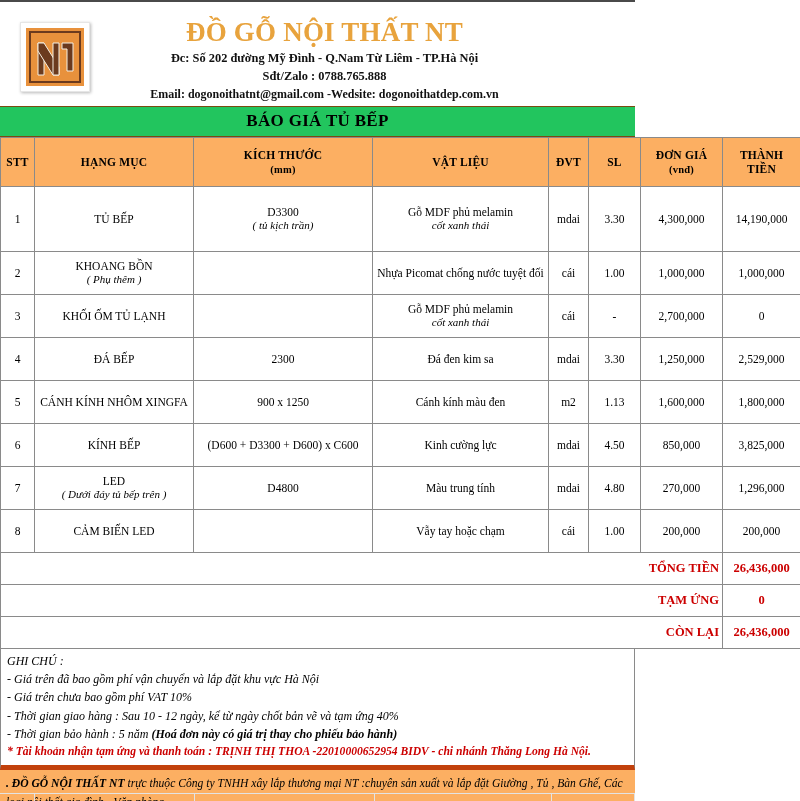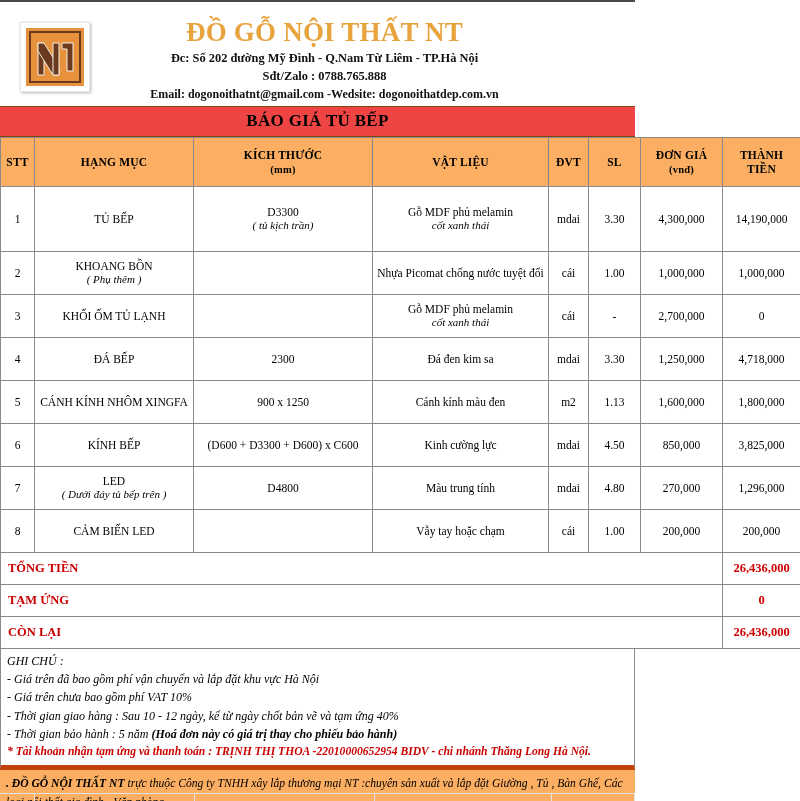--- a/index.html
+++ b/index.html
@@ -42,21 +42,21 @@
     margin:2px 0 3px 0;
     font-family:"Liberation Serif", serif;
   }
   .addr,.phone,.email{
     font-size:12.4px;font-weight:bold;line-height:1.45;color:#111;
   }
   .email{font-size:12px;}
 
   
   .title-band{
-    background:#ef4444;
+    background:#22c55e;
     border-top:1.5px solid #7a4a10;
     border-bottom:1.5px solid #7a4a10;
     text-align:center;
     font-size:17px;font-weight:bold;
     padding:4px 0 5px 0;
     letter-spacing:.3px;
   }
 
   
   table.quote{
@@ -93,21 +93,21 @@
   tbody tr.tall td{height:60px;}
   td.item{font-size:12px;}
   td.item .sub{display:block;font-style:italic;font-size:11px;}
   td.size .sub{display:block;font-style:italic;font-size:11px;}
   td.mat .sub{display:block;font-style:italic;font-size:11px;}
   td.num{font-size:11.5px;}
 
   
   tr.total-row td{
     height:23px;color:#CC0000;font-weight:bold;font-size:12.5px;
-    text-align:left;padding-left:7px;
+    text-align:right;padding-left:7px;
   }
   tr.total-row td.amount{text-align:center;padding:4px;}
 
   
   .notes{
     border-left:1px solid #8a8a8a;border-right:1px solid #8a8a8a;
     border-bottom:5px solid #c2410c;
     padding:3px 6px 4px 6px;
     font-style:italic;font-size:12px;line-height:1.52;
   }
@@ -222,21 +222,21 @@
           <td class="num"><span>0</span></td>
         </tr>
         <tr>
           <td class="num"><span>4</span></td>
           <td class="item"><span>ĐÁ BẾP</span></td>
           <td class="size"><span>2300</span></td>
           <td class="mat"><span>Đá đen kim sa</span></td>
           <td class="num"><span>mdai</span></td>
           <td class="num"><span>3.30</span></td>
           <td class="num"><span>1,250,000</span></td>
-          <td class="num"><span>4,718,000</span></td>
+          <td class="num"><span>2,529,000</span></td>
         </tr>
         <tr>
           <td class="num"><span>5</span></td>
           <td class="item"><span>CÁNH KÍNH NHÔM XINGFA</span></td>
           <td class="size"><span>900 x 1250</span></td>
           <td class="mat"><span>Cánh kính màu đen</span></td>
           <td class="num"><span>m2</span></td>
           <td class="num"><span>1.13</span></td>
           <td class="num"><span>1,600,000</span></td>
           <td class="num"><span>1,800,000</span></td>

